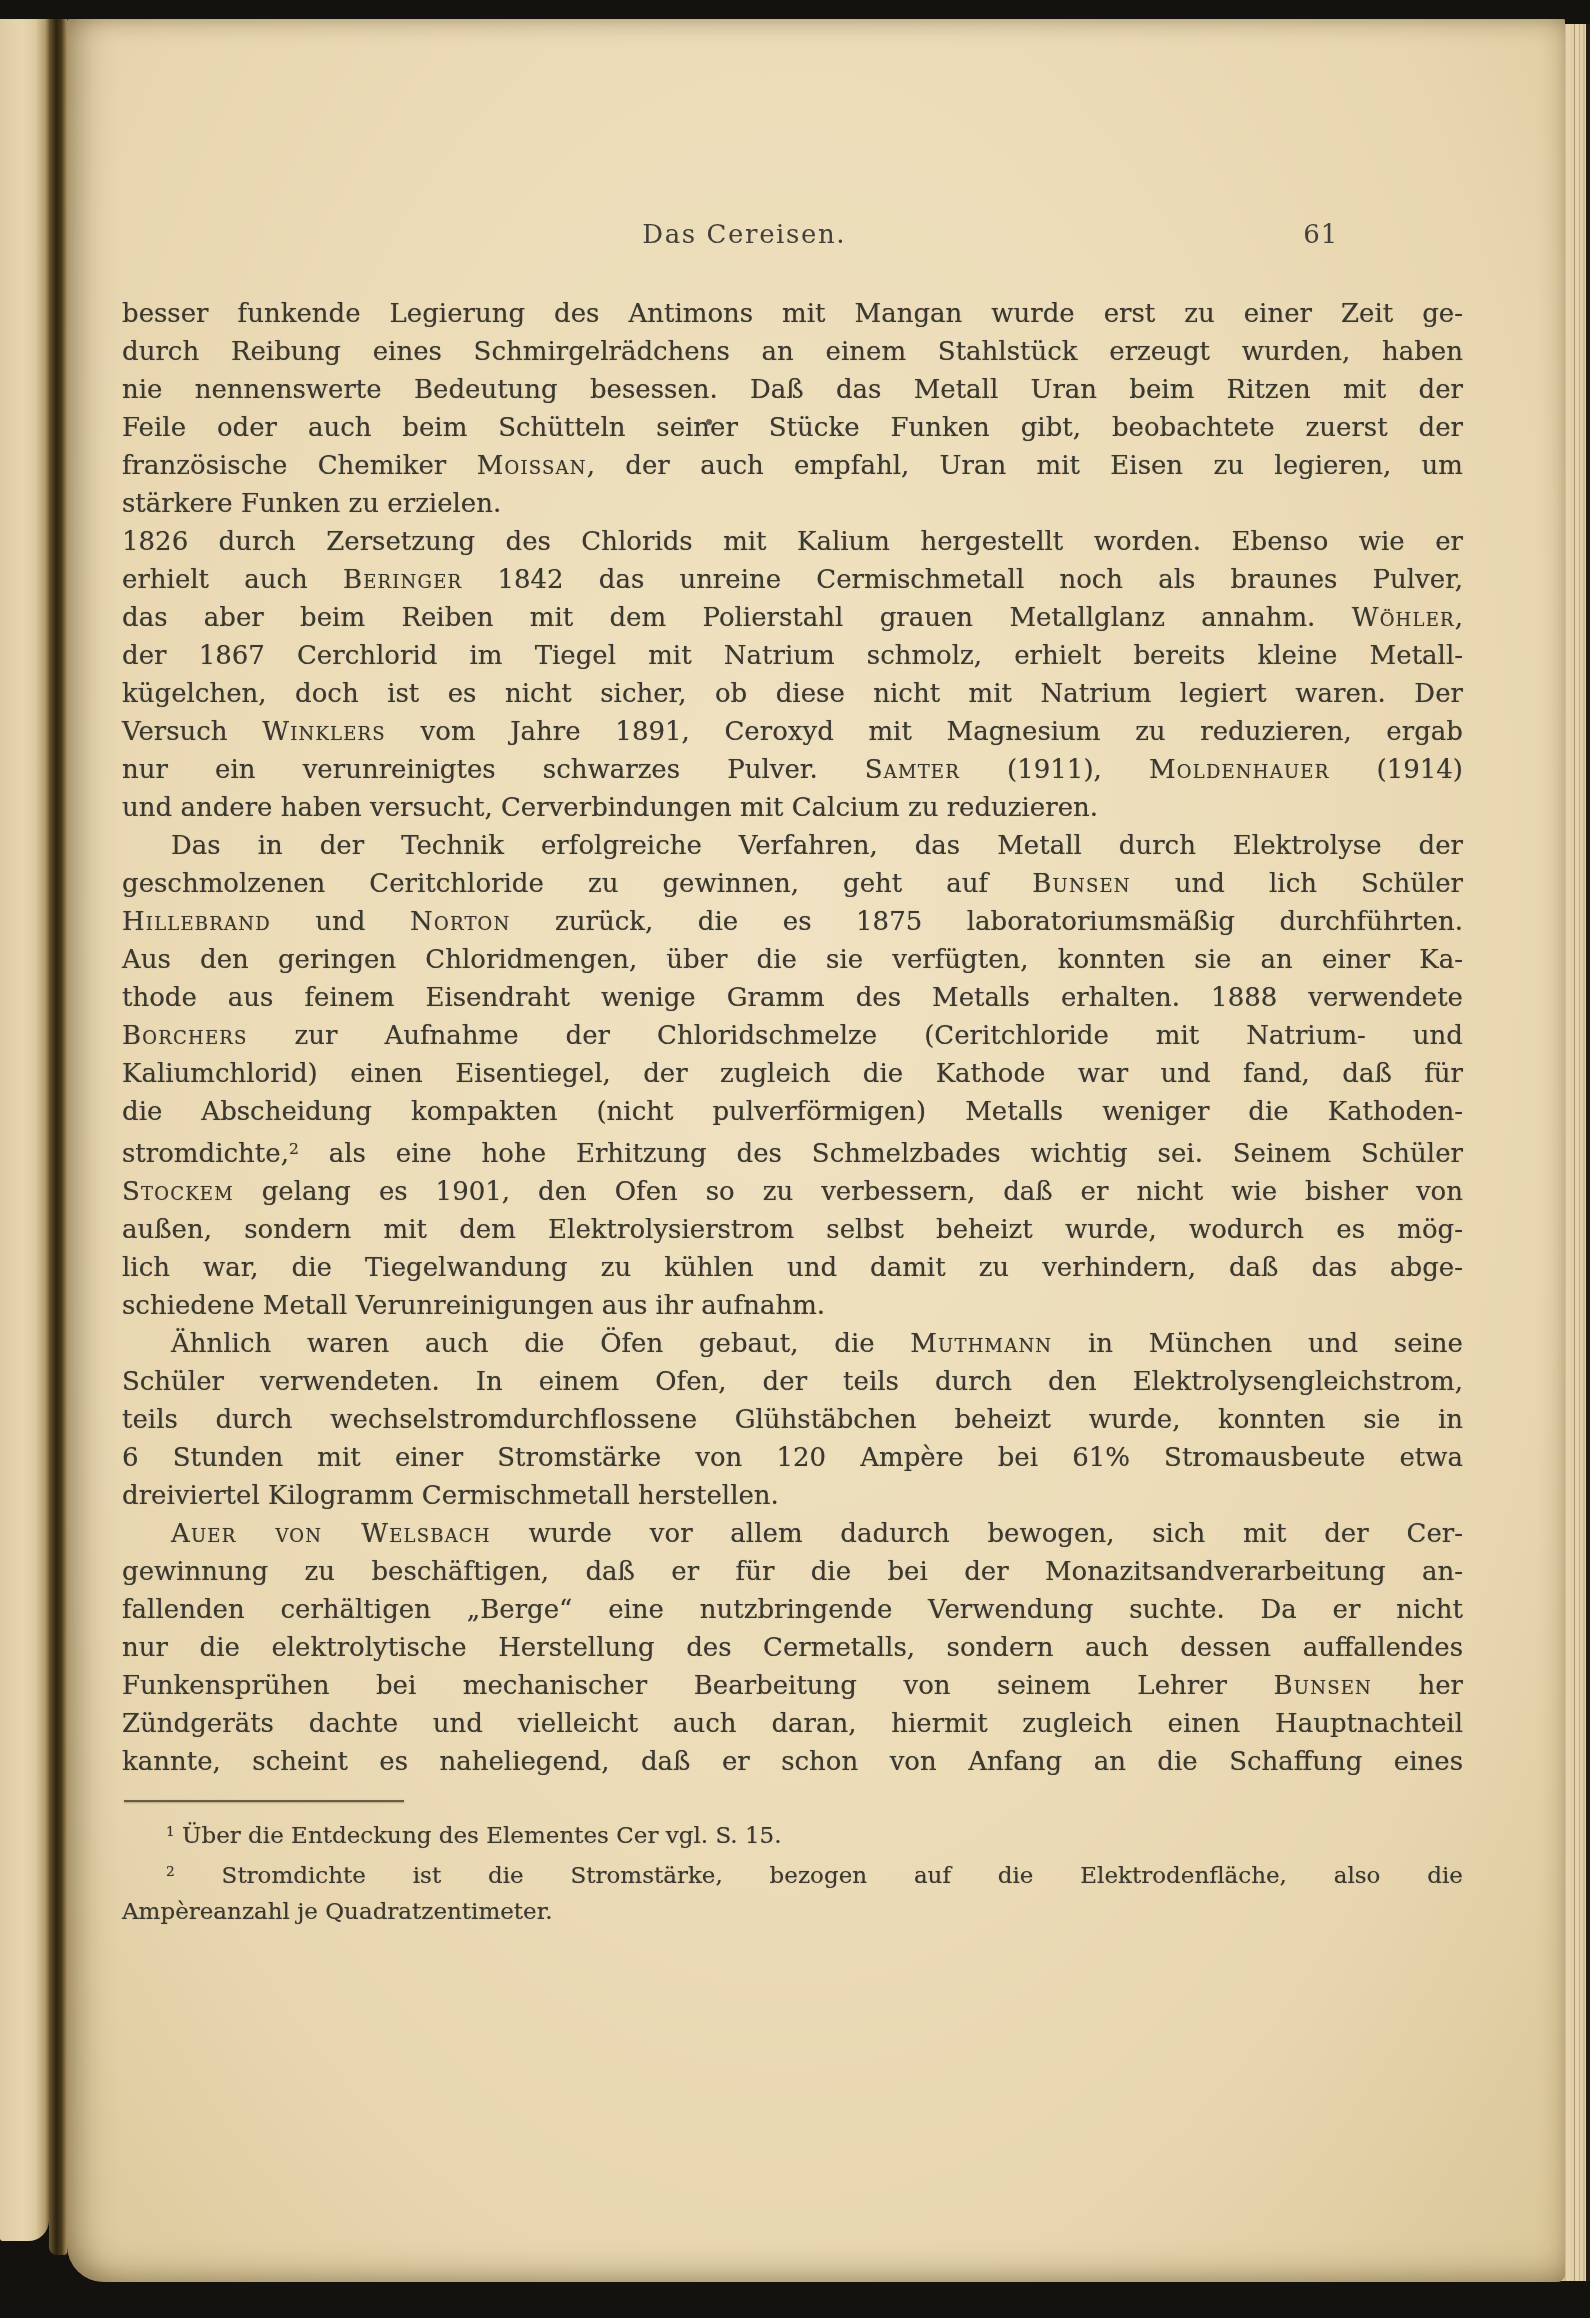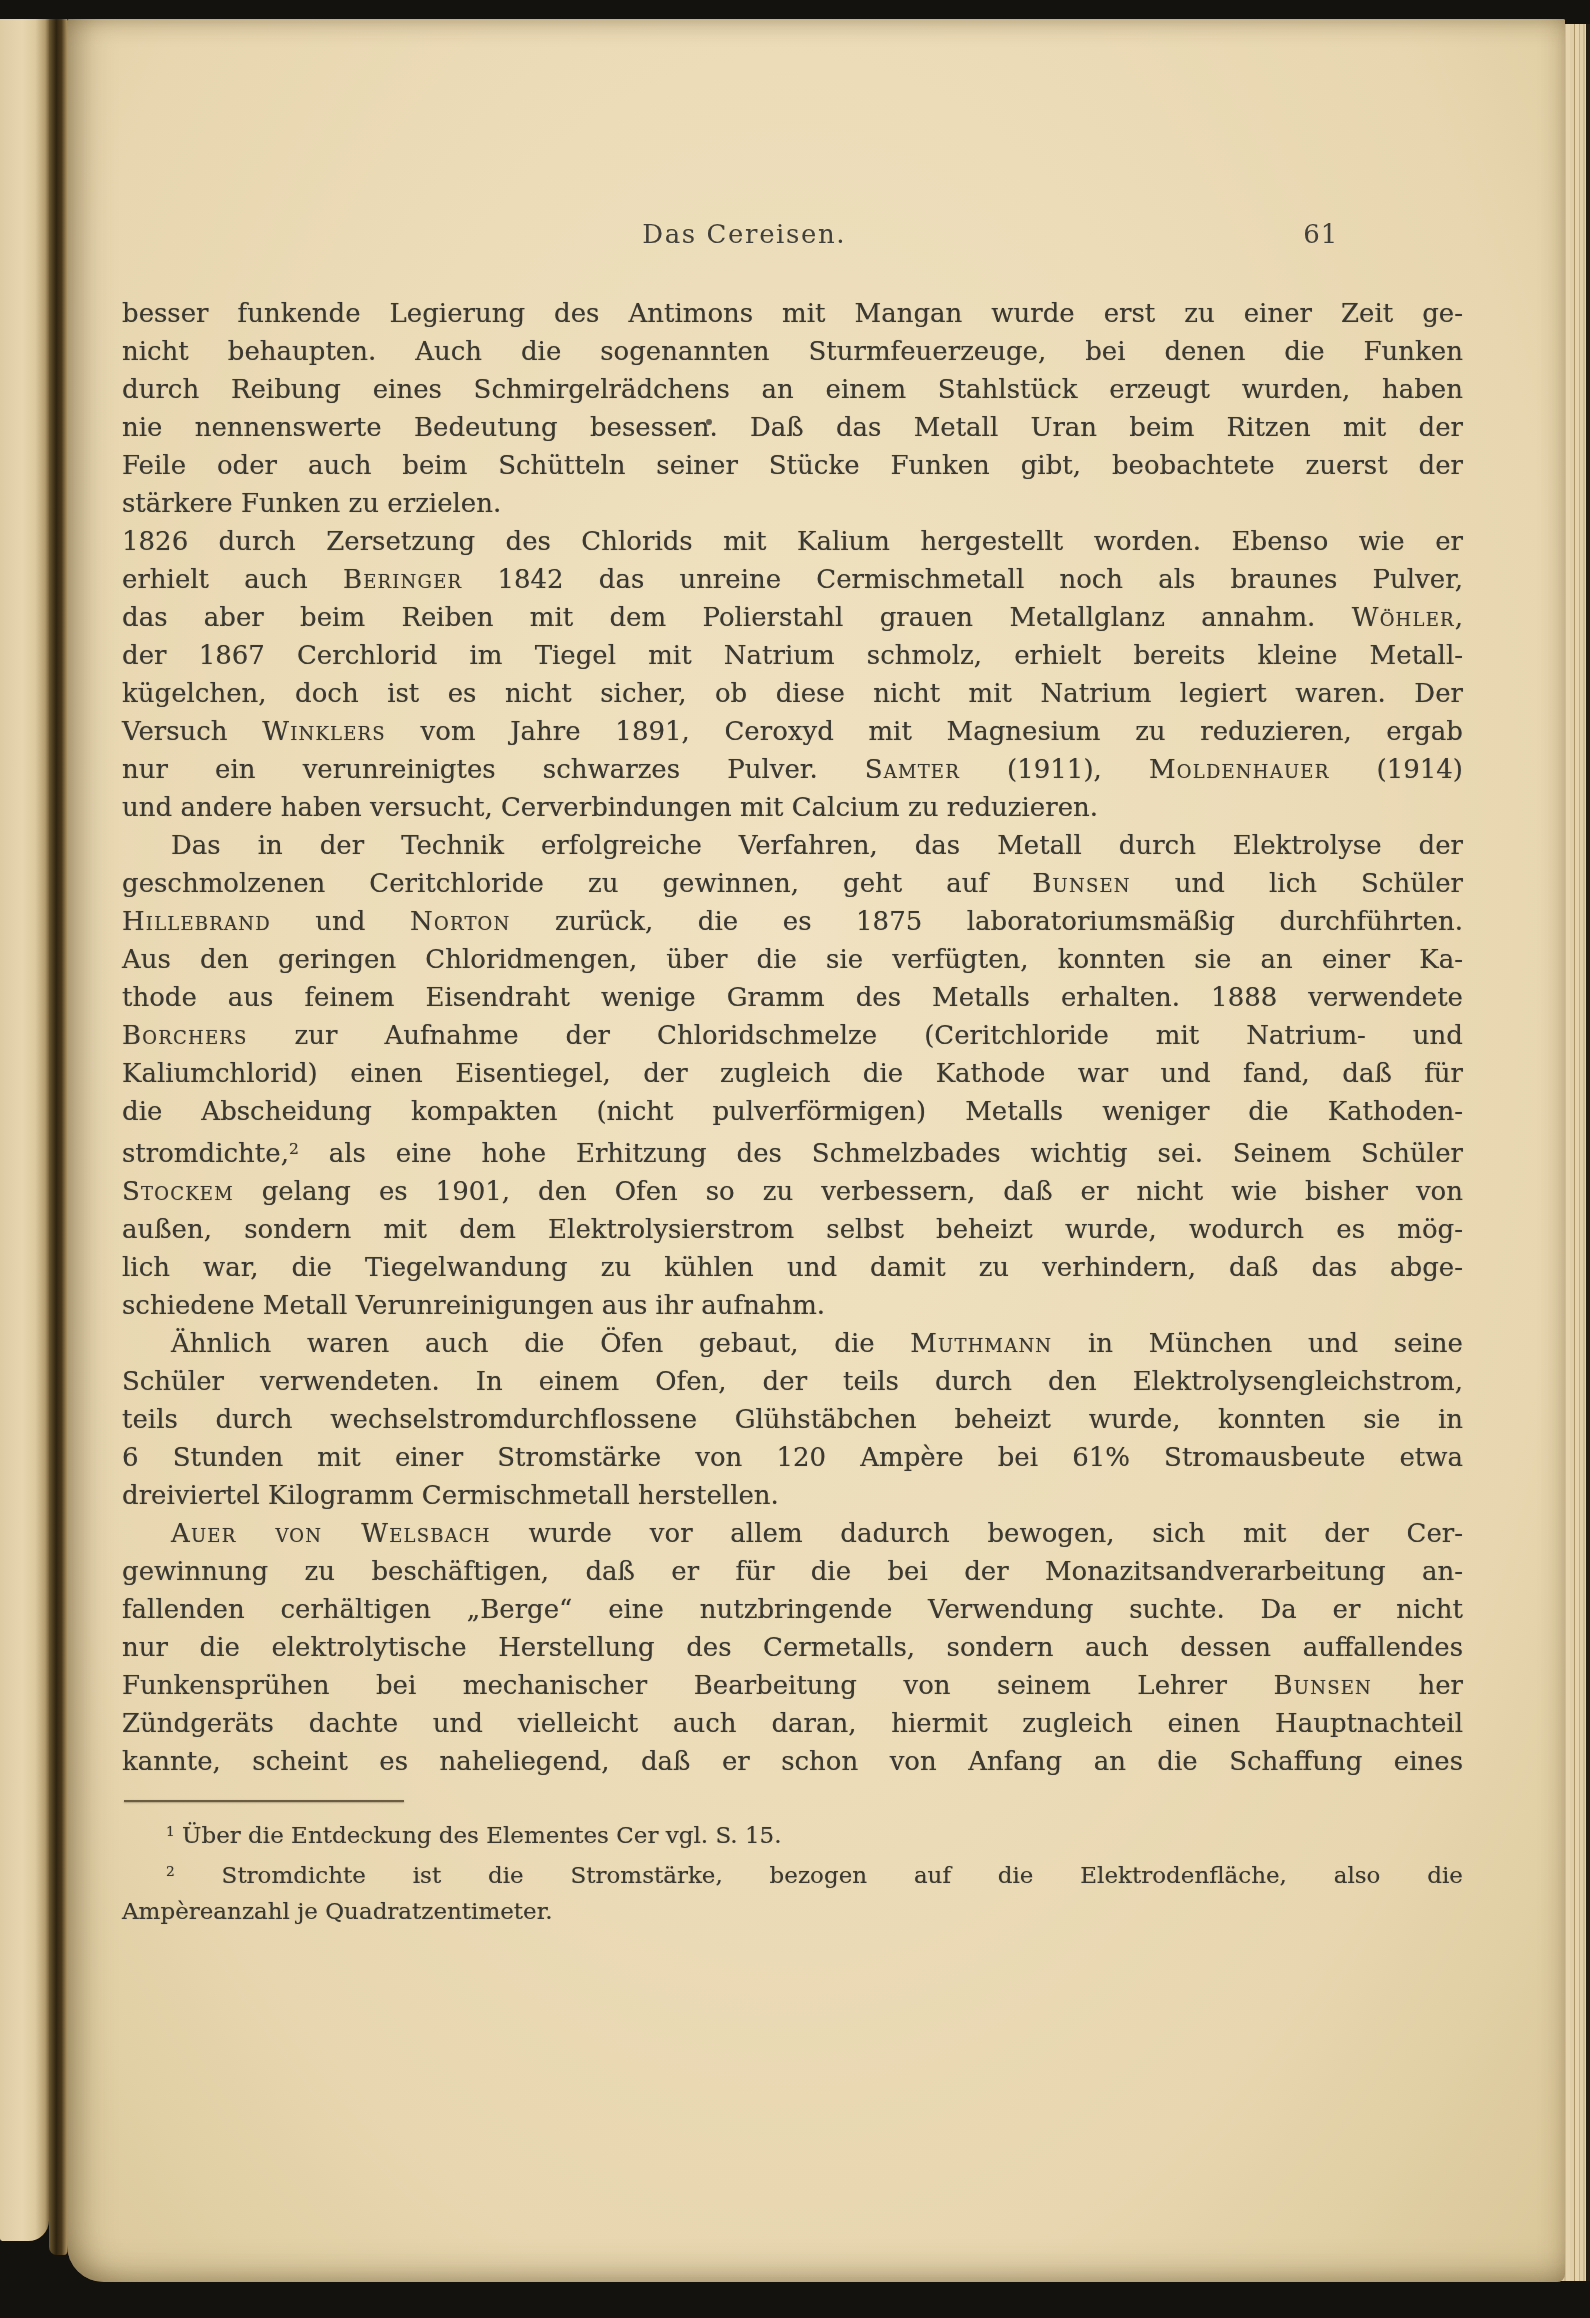--- a/index.html
+++ b/index.html
@@ -100,24 +100,24 @@
 
     <div class="running-header">
       <span class="speck"></span>
       <span class="header-title">Das Cereisen.</span>
       <span class="page-num">61</span>
     </div>
 
     <div class="body-text" id="body-text">
         <div>
           <div class="line"><span>besser funkende Legierung des Antimons mit Mangan wurde erst zu einer Zeit ge-</span></div>
-          <div class="line"><span>nicht behaupten. Auch die sogenannten Sturmfeuerzeuge, bei denen die Funken</span></div>
           <div class="line"><span>durch Reibung eines Schmirgelrädchens an einem Stahlstück erzeugt wurden, haben</span></div>
           <div class="line"><span>nie nennenswerte Bedeutung besessen. Daß das Metall Uran beim Ritzen mit der</span></div>
           <div class="line"><span>Feile oder auch beim Schütteln seiner Stücke Funken gibt, beobachtete zuerst der</span></div>
+          <div class="line"><span>französische Chemiker </span><span class="sc">Moissan</span><span>, der auch empfahl, Uran mit Eisen zu legieren, um</span></div>
           <div class="line end"><span>stärkere Funken zu erzielen.</span></div>
         </div>
         <div>
           <div class="line"><span>1826 durch Zersetzung des Chlorids mit Kalium hergestellt worden. Ebenso wie er</span></div>
           <div class="line"><span>erhielt auch </span><span class="sc">Beringer</span><span> 1842 das unreine Cermischmetall noch als braunes Pulver,</span></div>
           <div class="line"><span>das aber beim Reiben mit dem Polierstahl grauen Metallglanz annahm. </span><span class="sc">Wöhler</span><span>,</span></div>
           <div class="line"><span>der 1867 Cerchlorid im Tiegel mit Natrium schmolz, erhielt bereits kleine Metall-</span></div>
           <div class="line"><span>kügelchen, doch ist es nicht sicher, ob diese nicht mit Natrium legiert waren. Der</span></div>
           <div class="line"><span>Versuch </span><span class="sc">Winklers</span><span> vom Jahre 1891, Ceroxyd mit Magnesium zu reduzieren, ergab</span></div>
           <div class="line"><span>nur ein verunreinigtes schwarzes Pulver. </span><span class="sc">Samter</span><span> (1911), </span><span class="sc">Moldenhauer</span><span> (1914)</span></div>

